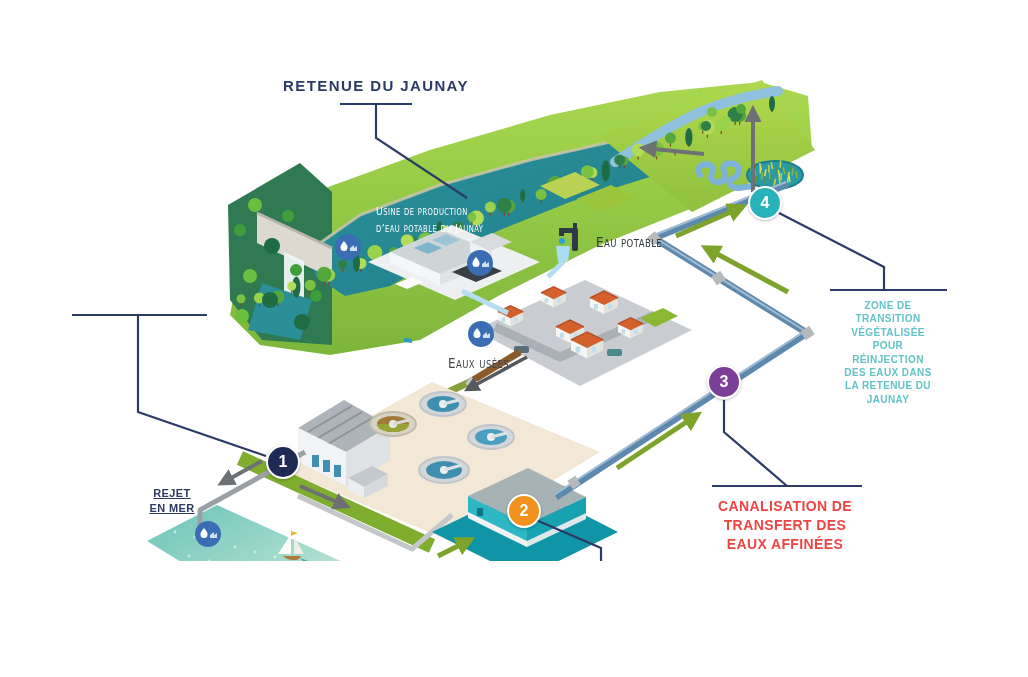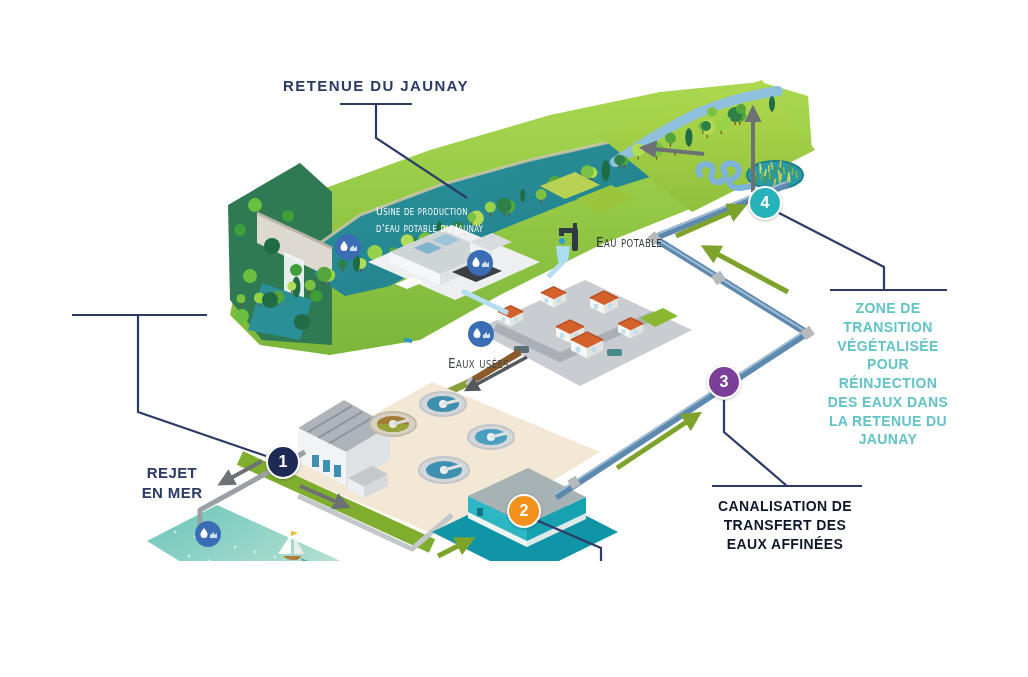--- a/index.html
+++ b/index.html
@@ -3,23 +3,23 @@
 <meta charset="utf-8">
 <style>
   html,body{margin:0;padding:0;background:#fff;}
   #stage{position:relative;width:1028px;height:561px;overflow:hidden;background:#fff;
          font-family:"Liberation Sans",sans-serif;}
   #scene{position:absolute;left:0;top:0;}
   .ann{position:absolute;font-weight:bold;text-align:center;white-space:pre-line;
        line-height:1.34;letter-spacing:.4px;}
   #lab-retenue{left:256px;top:76px;width:240px;color:#2c3a66;font-size:15px;letter-spacing:1.4px;}
   #lab-interception{left:36px;top:147px;width:208px;color:#2c3a66;font-size:14px;}
-  #lab-rejet{left:112px;top:463px;width:120px;color:#2c3a66;font-size:15px;}
-  #lab-zone{left:806px;top:299px;width:164px;color:#63c3c6;font-size:14px;}
-  #lab-canalisation{left:690px;top:497px;width:190px;color:#0f172a;font-size:14px;}
+  #lab-rejet{left:112px;top:486px;width:120px;color:#2c3a66;font-size:11px;text-decoration:underline;}
+  #lab-zone{left:806px;top:299px;width:164px;color:#63c3c6;font-size:10px;}
+  #lab-canalisation{left:690px;top:497px;width:190px;color:#ef4444;font-size:14px;}
   #lab-unite{left:500px;top:590px;width:204px;color:#f6992e;font-size:14px;}
   .scene-label{position:absolute;font-family:"DejaVu Sans",sans-serif;font-variant:small-caps;
        white-space:pre-line;transform:scaleX(.85);transform-origin:left top;font-weight:500;}
   #lab-usine{left:376px;top:204px;width:150px;color:#fff;font-size:11px;line-height:1.5;letter-spacing:.5px;}
   #lab-eaupotable{left:596px;top:234px;color:#33373b;font-size:14px;letter-spacing:.5px;}
   #lab-eauxusees{left:448px;top:355px;color:#44484c;font-size:14px;letter-spacing:.5px;}
   .marker{position:absolute;width:34px;height:34px;border-radius:50%;border:2px solid #fff;
        box-sizing:border-box;display:flex;align-items:center;justify-content:center;
        color:#fff;font-weight:bold;font-size:16px;box-shadow:0 1px 3px rgba(0,0,0,.25);}
   #marker1{left:266px;top:445px;background:#1e2a54;}

